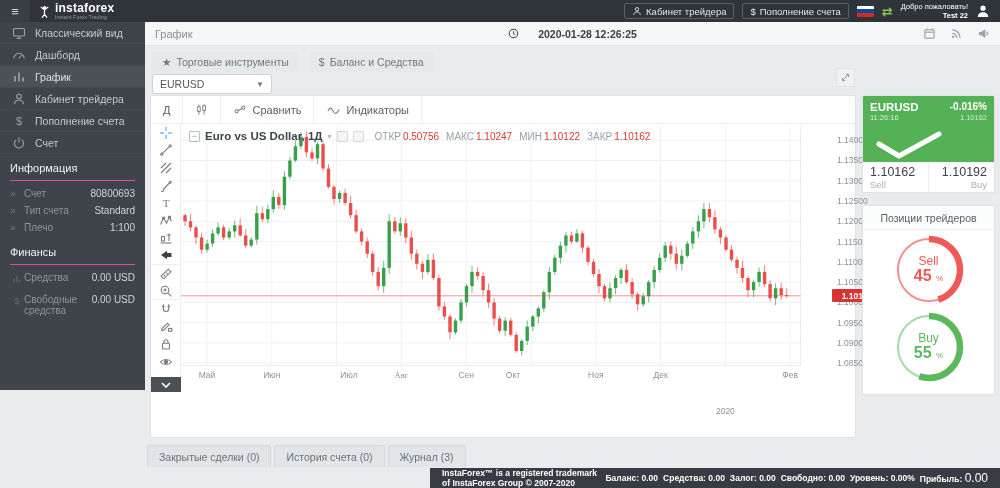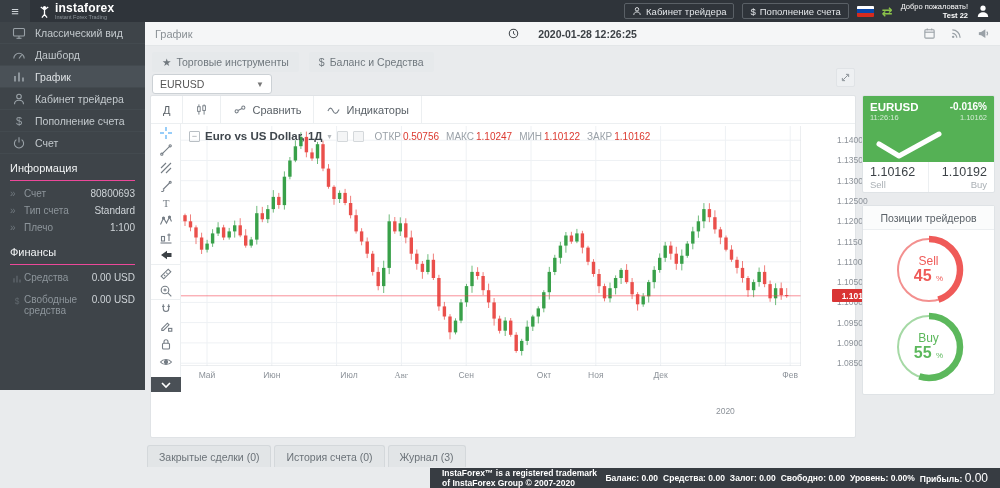--- a/index.html
+++ b/index.html
@@ -726,21 +726,21 @@
         <div class="ylab" style="top: 51.7297px;">1.13000</div>
         <div class="ylab" style="top: 31.4595px;">1.13500</div>
         <div class="ylab" style="top: 11.1892px;">1.14000</div>
       </div>
     <div id="xlabels">
         <div class="xlab" style="left: 11px;">Май</div>
         <div class="xlab" style="left: 75.8px;">Июн</div>
         <div class="xlab" style="left: 153px; text-align: center;">Июл</div>
         <div class="xlab" style="left: 205.4px; font-family: Liberation Serif, serif;">Авг</div>
         <div class="xlab" style="left: 270.2px;">Сен</div>
-        <div class="xlab" style="left: 348px;">Окт</div>
+        <div class="xlab" style="left: 317px;">Окт</div>
         <div class="xlab" style="left: 399.8px;">Ноя</div>
         <div class="xlab" style="left: 464.6px;">Дек</div>
         <div class="xlab" style="left: 529.4px; margin-top: 36px;">2020</div>
         <div class="xlab" style="left: 594.2px;">Фев</div>
       </div>
     <div class="price-badge" id="badge" style="top: 165.284px;">1.10162</div>
   </div>
 </div>
 
 <div class="quote-card">

